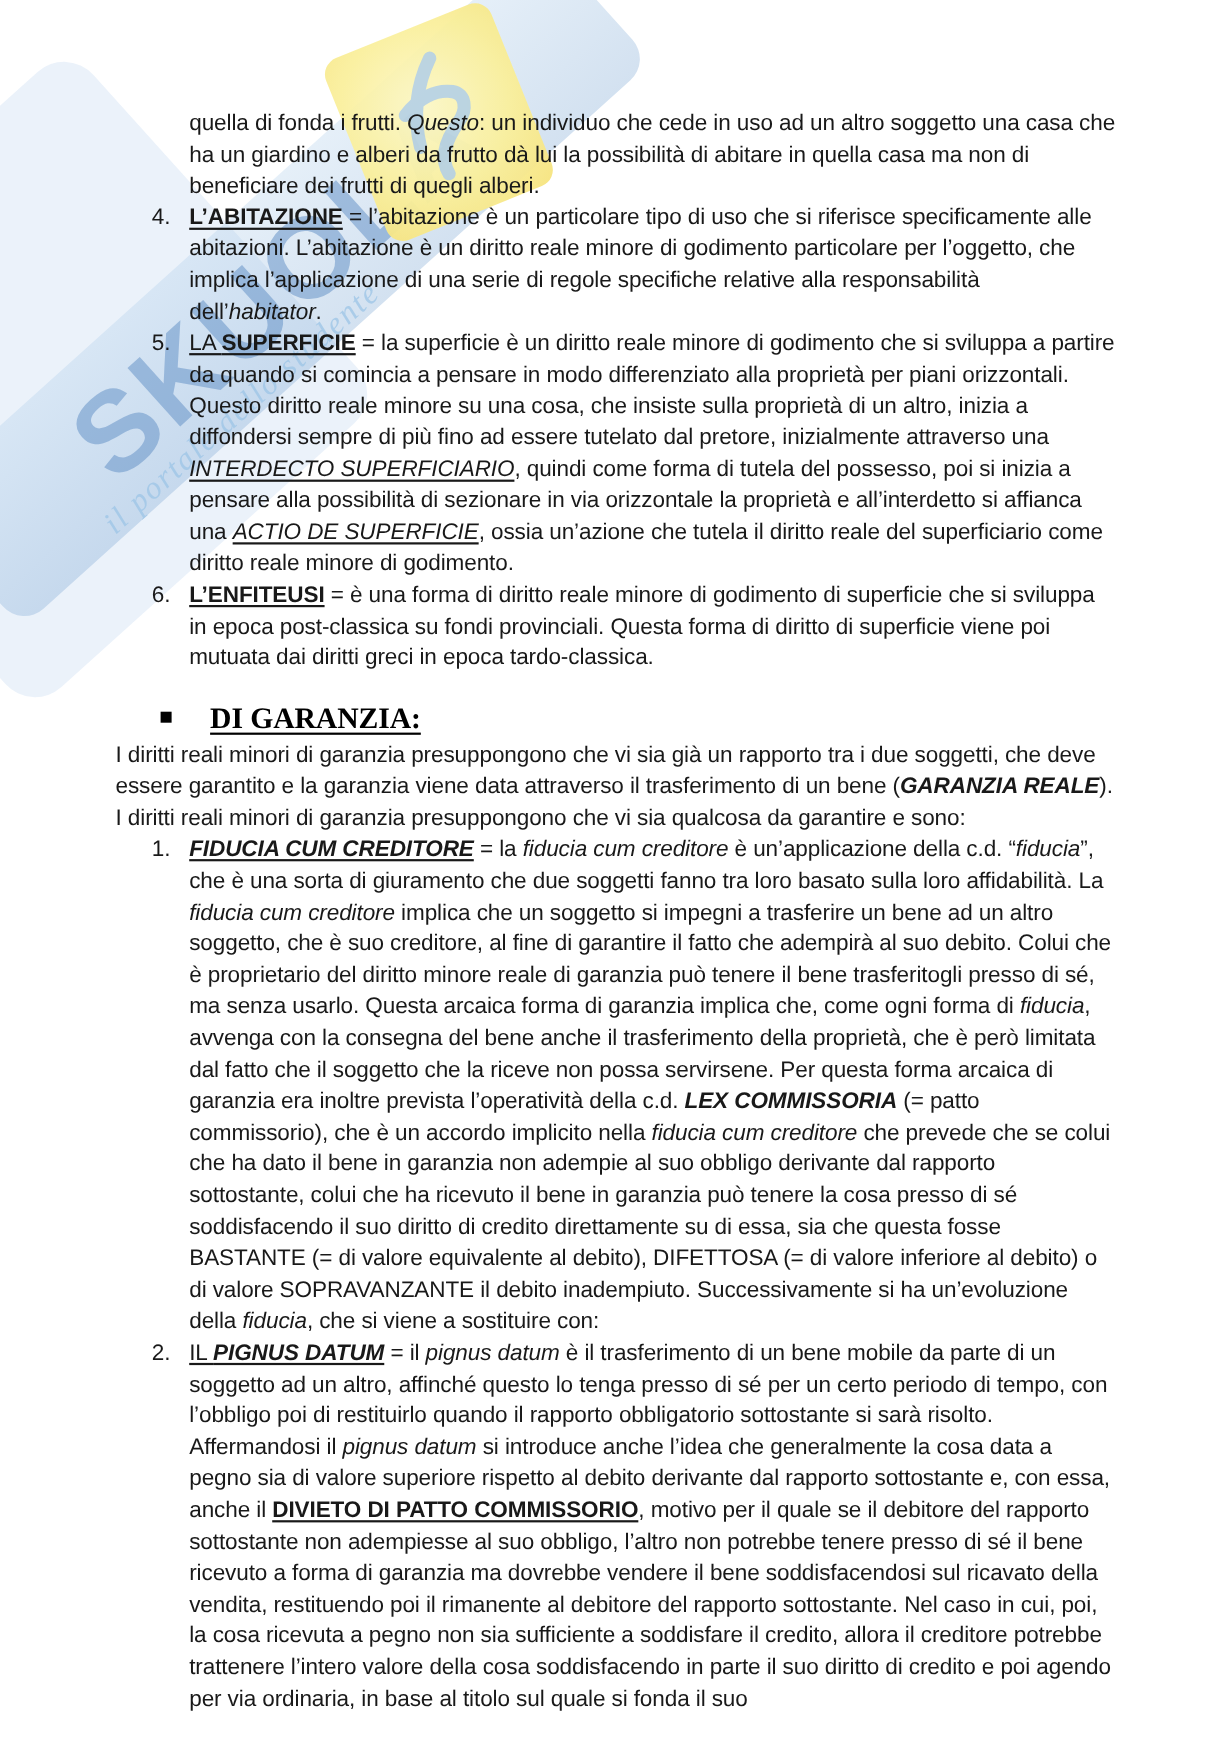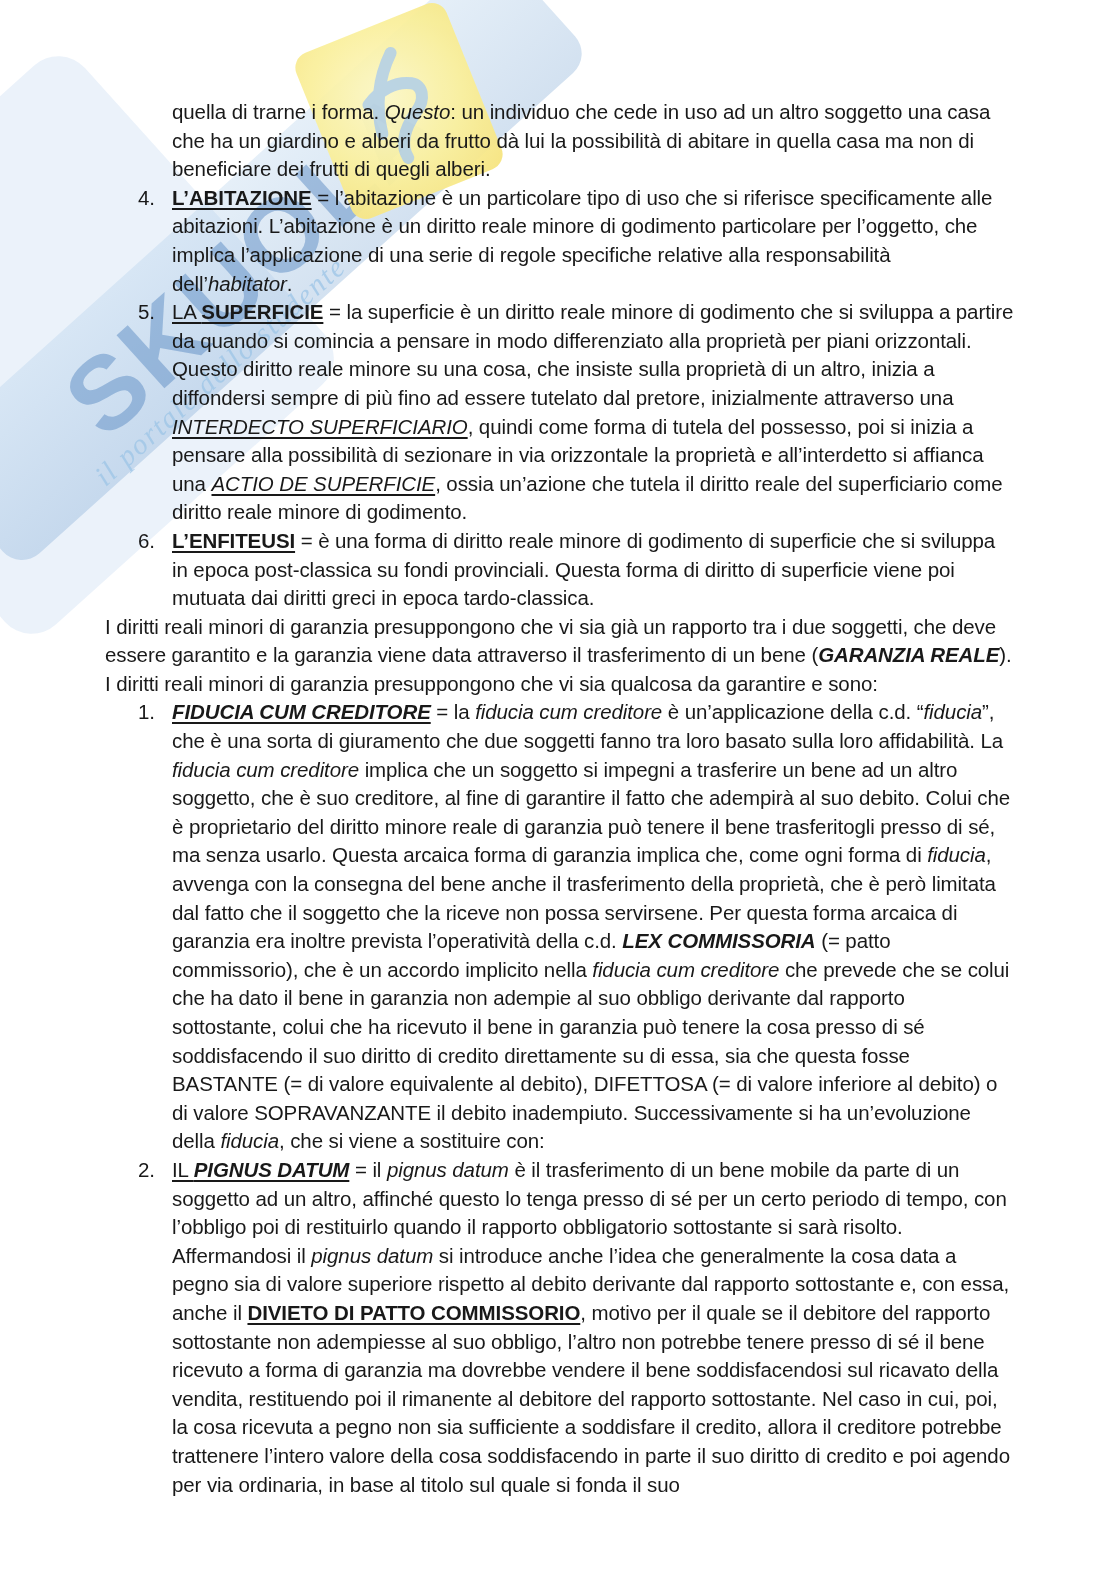--- a/index.html
+++ b/index.html
@@ -72,20 +72,21 @@
     <span>
       <svg width="100" height="130" viewBox="0 0 100 130">
         <path d="M64 10 C42 30 30 54 26 82 M24 50 C40 40 58 38 72 46 C82 52 79 66 66 74 C52 83 38 96 41 114" stroke="rgba(174,205,232,0.85)" stroke-width="12" fill="none" stroke-linecap="round"></path>
       </svg>
     </span>
   </div>
   <div class="wm-tagline">il portale dello studente</div>
 </div>
 
 <div class="content">
-    <div class="block paragraph cont"><span class="body"><span class="seg">quella di trarne i forma. </span><span class="seg i">Questo</span><span class="seg">: un individuo che cede in uso ad un altro soggetto una casa che ha un giardino e alberi da frutto dà lui la possibilità di abitare in quella casa ma non di beneficiare dei frutti di quegli alberi.</span></span></div>
+    <div class="block paragraph cont"><span class="body"><span class="seg">quella di fonda i frutti. </span><span class="seg i">Questo</span><span class="seg">: un individuo che cede in uso ad un altro soggetto una casa che ha un giardino e alberi da frutto dà lui la possibilità di abitare in quella casa ma non di beneficiare dei frutti di quegli alberi.</span></span></div>
     <div class="block list"><span class="num">4.</span><span class="body"><span class="seg b u">L’ABITAZIONE</span><span class="seg"> = l’abitazione è un particolare tipo di uso che si riferisce specificamente alle abitazioni. L’abitazione è un diritto reale minore di godimento particolare per l’oggetto, che implica l’applicazione di una serie di regole specifiche relative alla responsabilità dell’</span><span class="seg i">habitator</span><span class="seg">.</span></span></div>
     <div class="block list"><span class="num">5.</span><span class="body"><span class="seg u">LA </span><span class="seg b u">SUPERFICIE</span><span class="seg"> = la superficie è un diritto reale minore di godimento che si sviluppa a partire da quando si comincia a pensare in modo differenziato alla proprietà per piani orizzontali. Questo diritto reale minore su una cosa, che insiste sulla proprietà di un altro, inizia a diffondersi sempre di più fino ad essere tutelato dal pretore, inizialmente attraverso una </span><span class="seg i u">INTERDECTO SUPERFICIARIO</span><span class="seg">, quindi come forma di tutela del possesso, poi si inizia a pensare alla possibilità di sezionare in via orizzontale la proprietà e all’interdetto si affianca una </span><span class="seg i u">ACTIO DE SUPERFICIE</span><span class="seg">, ossia un’azione che tutela il diritto reale del superficiario come diritto reale minore di godimento.</span></span></div>
     <div class="block list"><span class="num">6.</span><span class="body"><span class="seg b u">L’ENFITEUSI</span><span class="seg"> = è una forma di diritto reale minore di godimento di superficie che si sviluppa in epoca post-classica su fondi provinciali. Questa forma di diritto di superficie viene poi mutuata dai diritti greci in epoca tardo-classica.</span></span></div>
+    <div class="block heading"><span class="bullet"></span><span class="body"><span class="seg b u">DI GARANZIA:</span></span></div>
     <div class="block paragraph"><span class="body"><span class="seg">I diritti reali minori di garanzia presuppongono che vi sia già un rapporto tra i due soggetti, che deve essere garantito e la garanzia viene data attraverso il trasferimento di un bene (</span><span class="seg b i">GARANZIA REALE</span><span class="seg">). I diritti reali minori di garanzia presuppongono che vi sia qualcosa da garantire e sono:</span></span></div>
     <div class="block list"><span class="num">1.</span><span class="body"><span class="seg b i u">FIDUCIA CUM CREDITORE</span><span class="seg"> = la </span><span class="seg i">fiducia cum creditore</span><span class="seg"> è un’applicazione della c.d. “</span><span class="seg i">fiducia</span><span class="seg">”, che è una sorta di giuramento che due soggetti fanno tra loro basato sulla loro affidabilità. La </span><span class="seg i">fiducia cum creditore</span><span class="seg"> implica che un soggetto si impegni a trasferire un bene ad un altro soggetto, che è suo creditore, al fine di garantire il fatto che adempirà al suo debito. Colui che è proprietario del diritto minore reale di garanzia può tenere il bene trasferitogli presso di sé, ma senza usarlo. Questa arcaica forma di garanzia implica che, come ogni forma di </span><span class="seg i">fiducia</span><span class="seg">, avvenga con la consegna del bene anche il trasferimento della proprietà, che è però limitata dal fatto che il soggetto che la riceve non possa servirsene. Per questa forma arcaica di garanzia era inoltre prevista l’operatività della c.d. </span><span class="seg b i">LEX COMMISSORIA</span><span class="seg"> (= patto commissorio), che è un accordo implicito nella </span><span class="seg i">fiducia cum creditore</span><span class="seg"> che prevede che se colui che ha dato il bene in garanzia non adempie al suo obbligo derivante dal rapporto sottostante, colui che ha ricevuto il bene in garanzia può tenere la cosa presso di sé soddisfacendo il suo diritto di credito direttamente su di essa, sia che questa fosse BASTANTE (= di valore equivalente al debito), DIFETTOSA (= di valore inferiore al debito) o di valore SOPRAVANZANTE il debito inadempiuto. Successivamente si ha un’evoluzione della </span><span class="seg i">fiducia</span><span class="seg">, che si viene a sostituire con:</span></span></div>
     <div class="block list"><span class="num">2.</span><span class="body"><span class="seg u">IL </span><span class="seg b i u">PIGNUS DATUM</span><span class="seg"> = il </span><span class="seg i">pignus datum</span><span class="seg"> è il trasferimento di un bene mobile da parte di un soggetto ad un altro, affinché questo lo tenga presso di sé per un certo periodo di tempo, con l’obbligo poi di restituirlo quando il rapporto obbligatorio sottostante si sarà risolto. Affermandosi il </span><span class="seg i">pignus datum</span><span class="seg"> si introduce anche l’idea che generalmente la cosa data a pegno sia di valore superiore rispetto al debito derivante dal rapporto sottostante e, con essa, anche il </span><span class="seg b u">DIVIETO DI PATTO COMMISSORIO</span><span class="seg">, motivo per il quale se il debitore del rapporto sottostante non adempiesse al suo obbligo, l’altro non potrebbe tenere presso di sé il bene ricevuto a forma di garanzia ma dovrebbe vendere il bene soddisfacendosi sul ricavato della vendita, restituendo poi il rimanente al debitore del rapporto sottostante. Nel caso in cui, poi, la cosa ricevuta a pegno non sia sufficiente a soddisfare il credito, allora il creditore potrebbe trattenere l’intero valore della cosa soddisfacendo in parte il suo diritto di credito e poi agendo per via ordinaria, in base al titolo sul quale si fonda il suo</span></span></div>
   </div>
 
 </body></html>

